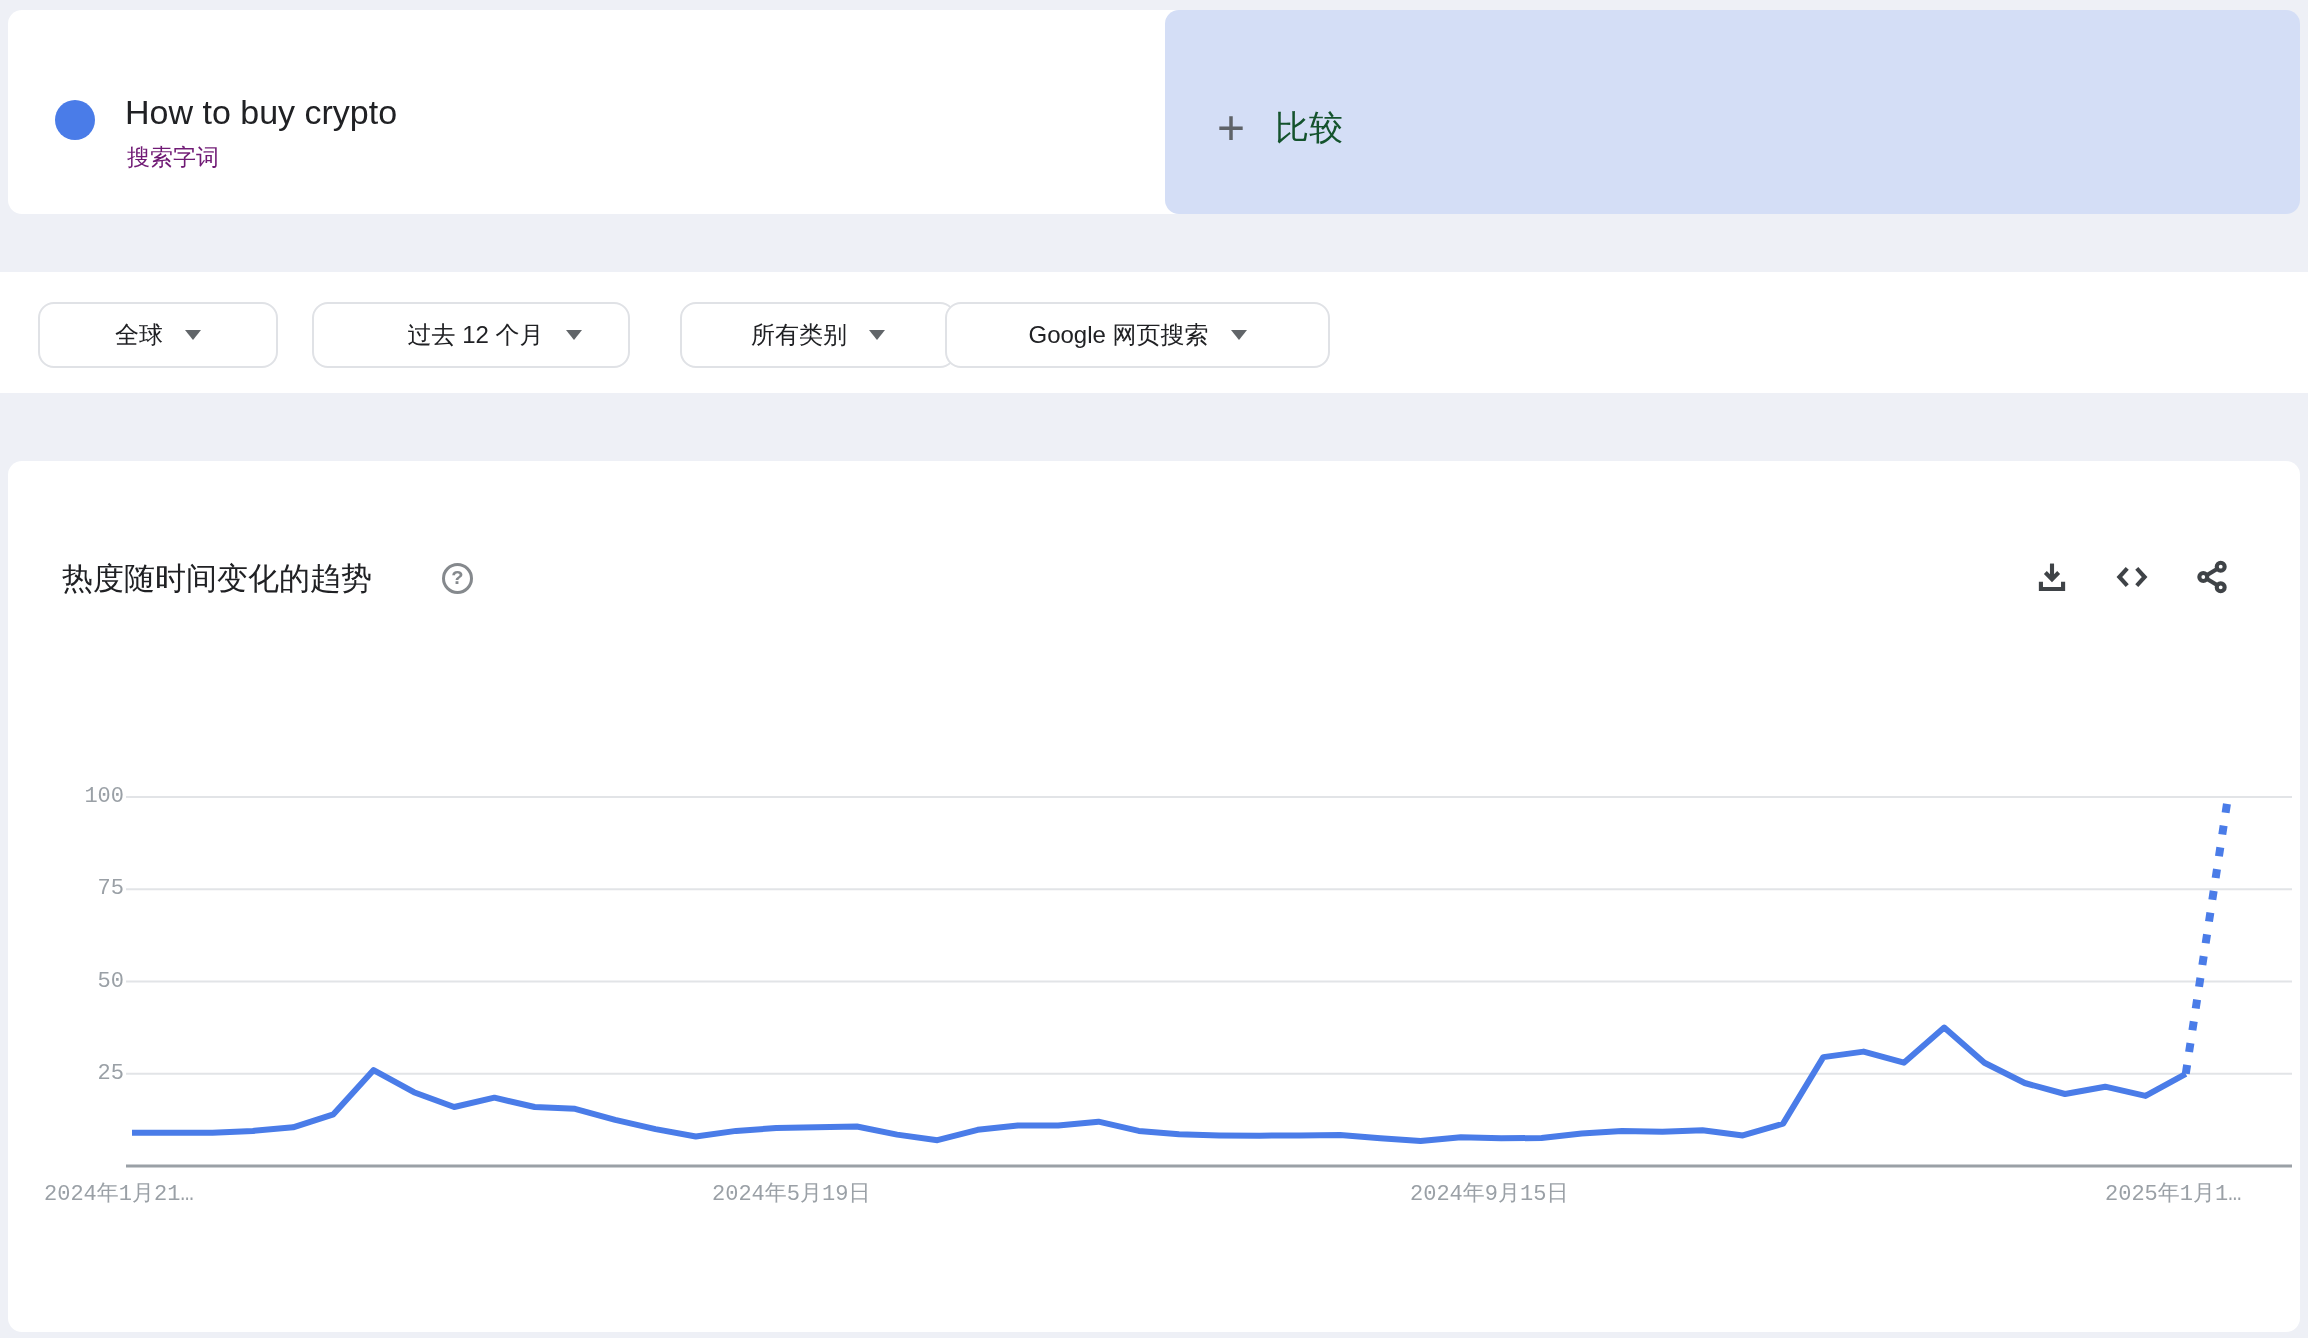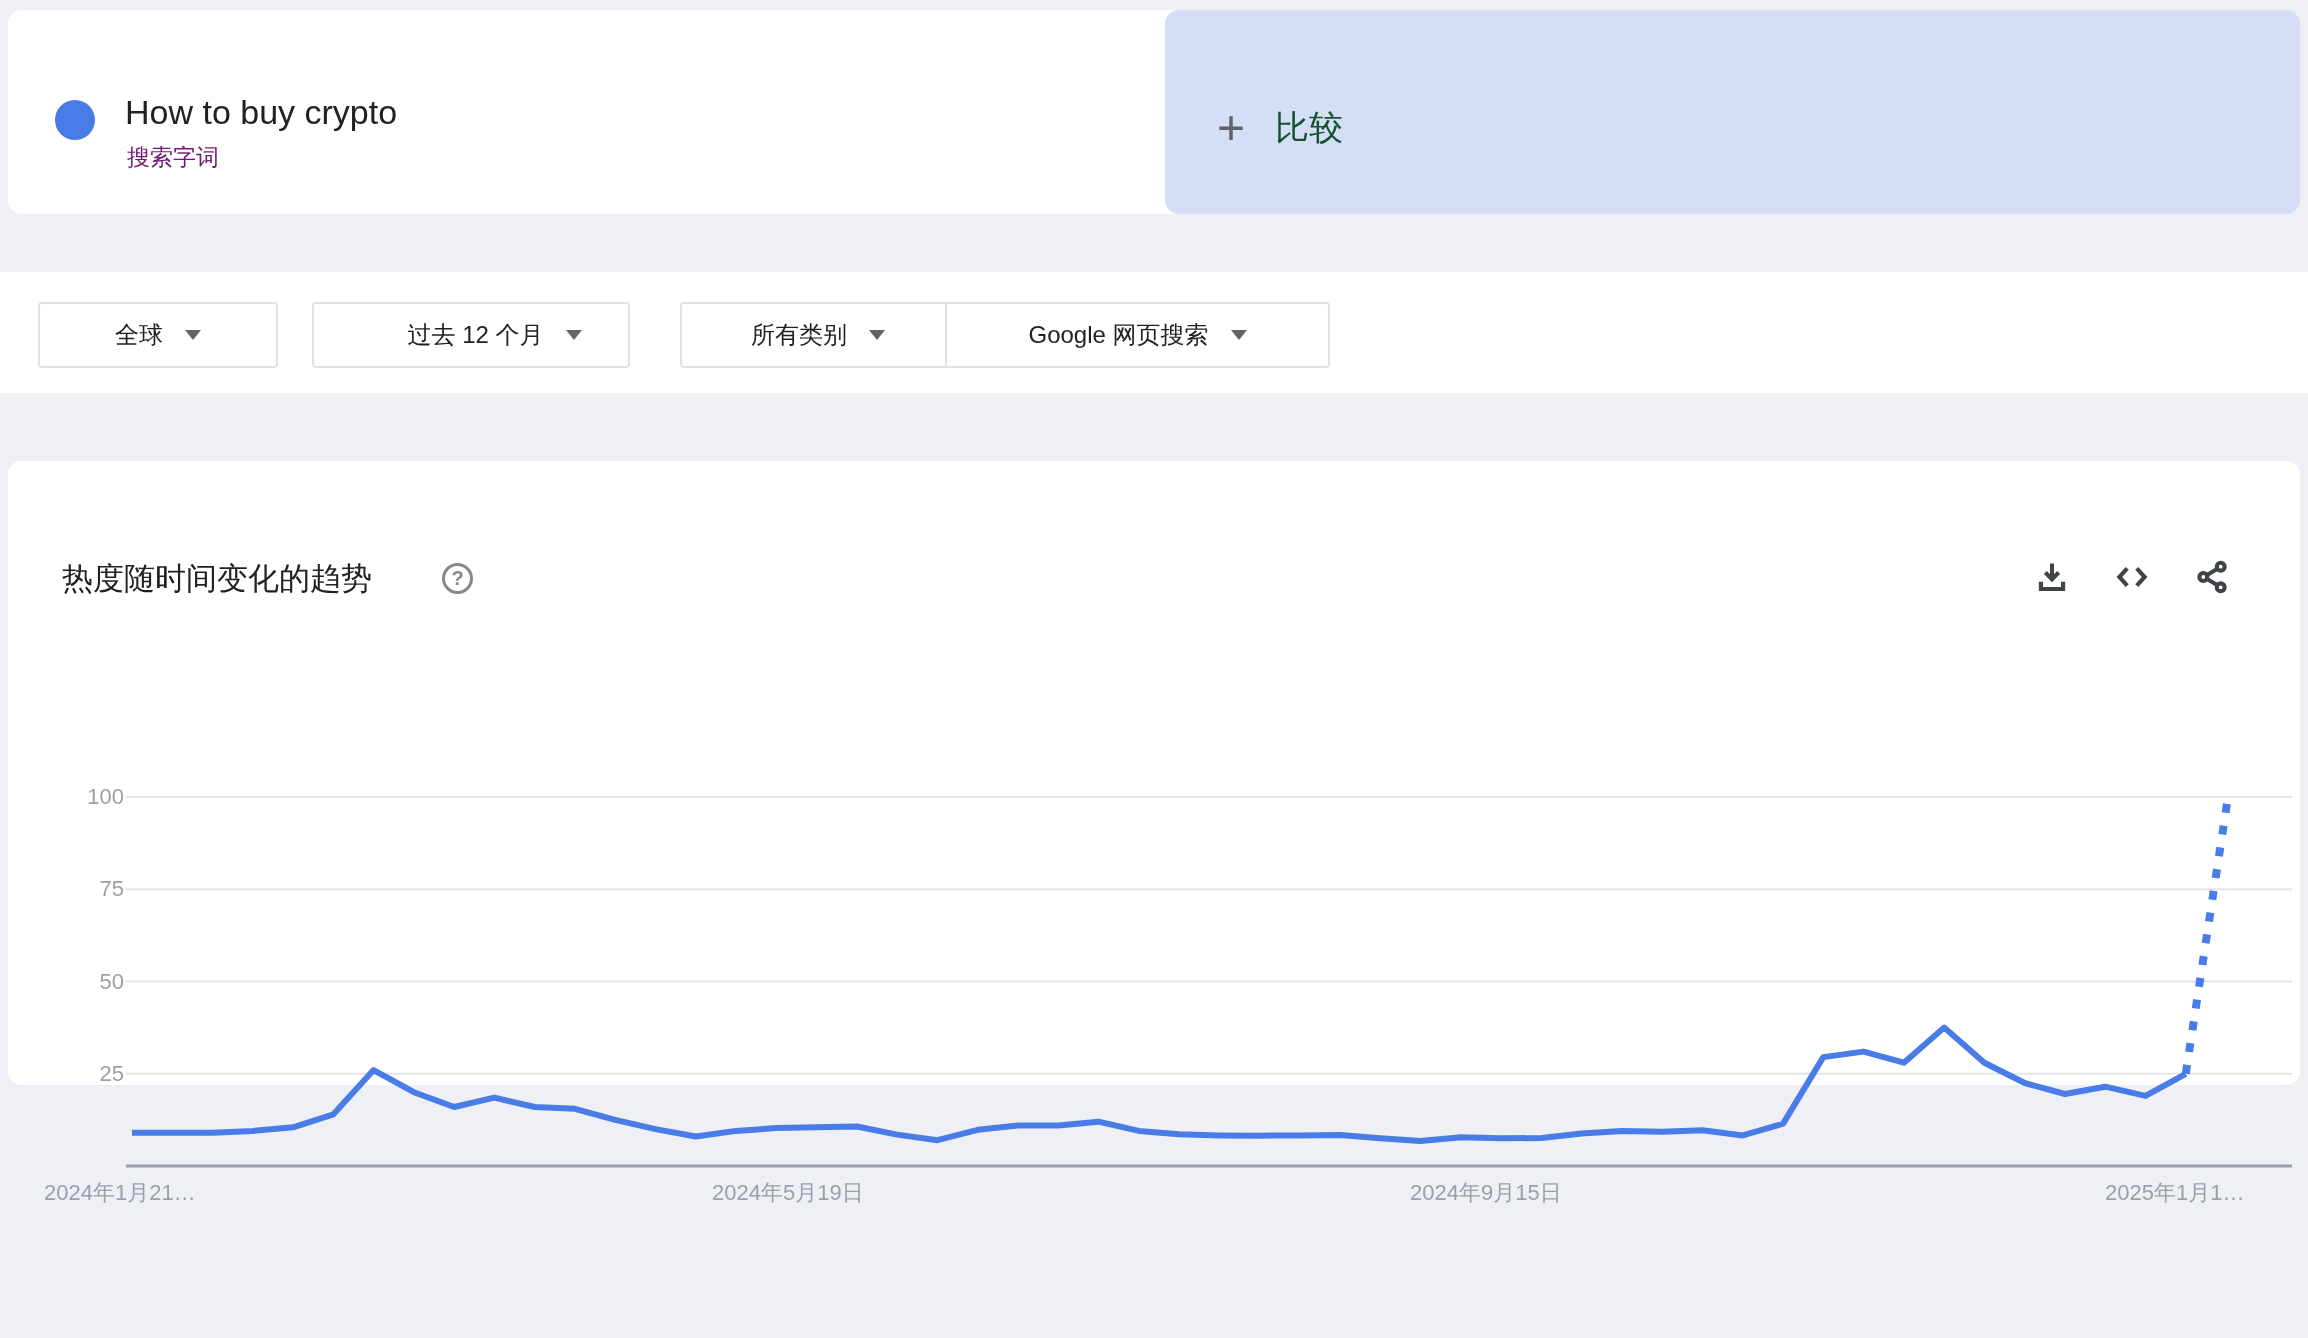--- a/index.html
+++ b/index.html
@@ -20,32 +20,32 @@
   
   .compare-card{left:1165px;top:10px;width:1135px;height:204px;background:#d4def6;cursor:pointer;}
   .compare-inner{position:absolute;left:52px;top:94px;height:48px;display:flex;align-items:center;gap:30px;}
   .plus-glyph{font-size:48px;line-height:44px;font-weight:300;color:#5f6368;}
   .compare-label{font-size:34px;color:#14532d;}
 
   
   .filter-strip{position:absolute;left:0;top:272px;width:2308px;height:121px;background:#ffffff;}
   .filter-btn{
     position:absolute;top:30px;height:66px;box-sizing:border-box;
-    border:2px solid #e0e2e6;border-radius:4px;background:#fff;
+    border:2px solid #e0e2e6;border-radius:16px;background:#fff;
     display:flex;align-items:center;justify-content:center;gap:22px;
     font-size:24px;color:#202124;cursor:pointer;
   }
   .caret{width:0;height:0;border-left:8px solid transparent;border-right:8px solid transparent;border-top:10px solid #616569;}
   .fb-0{left:38px;width:240px;}
   .fb-1{left:312px;width:318px;padding-left:47px;}
   .fb-2{left:652px;width:276px;margin-left:28px;}
   .fb-3{left:945px;width:385px;}
 
   
-  .chart-card{left:8px;top:461px;width:2292px;height:624px;}
+  .chart-card{left:8px;top:461px;width:2292px;height:871px;font-family:Liberation Mono, monospace;}
   .chart-title{position:absolute;left:54px;top:97px;font-size:31px;font-weight:500;color:#202124;}
   .help-icon{
     position:absolute;left:434px;top:102px;width:31px;height:31px;box-sizing:border-box;
     border:3px solid #85898d;border-radius:50%;
     display:flex;align-items:center;justify-content:center;
     font-size:20px;font-weight:700;color:#85898d;cursor:pointer;
   }
   .chart-actions{position:absolute;left:2022px;top:94px;display:flex;gap:36px;}
   .action-btn{width:44px;height:44px;display:flex;align-items:center;justify-content:center;cursor:pointer;}
   .action-btn svg{stroke:#3f4347;fill:none;stroke-width:2.6;}

